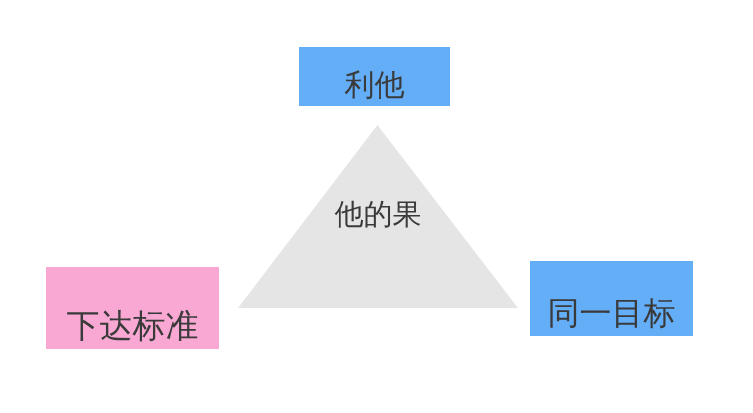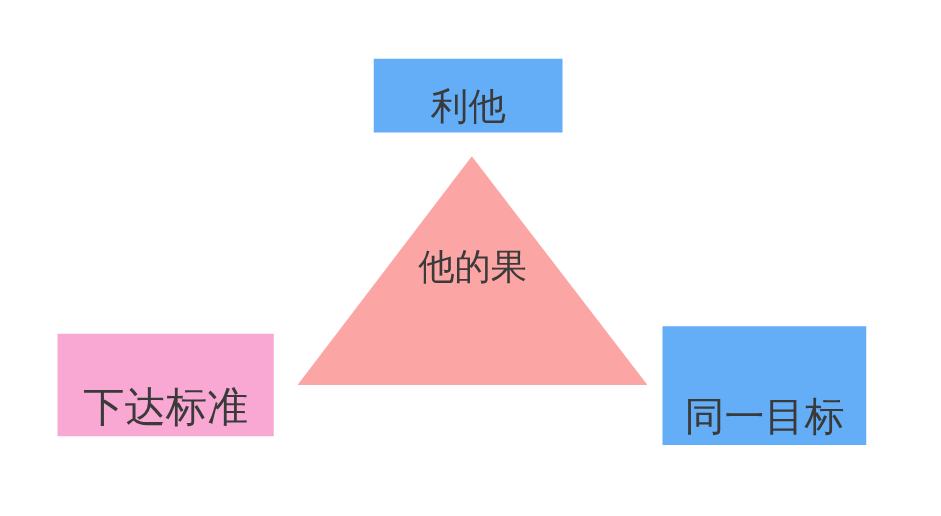--- a/index.html
+++ b/index.html
@@ -29,21 +29,21 @@
     width: 151px; height: 59px;
     font-size: 30px;
   }
   .box-left {
     left: 46px; top: 267px;
     width: 173px; height: 82px;
     font-size: 33px;
   }
   .box-right {
     left: 530px; top: 261px;
-    width: 163px; height: 95px;
+    width: 163px; height: 75px;
     font-size: 32px;
   }
   .triangle {
     left: 238px; top: 125px;
     width: 280px; height: 183px;
     clip-path: polygon(49.8% 0%, 0% 100%, 100% 100%);
     display: block;
   }
   .triangle-label {
     position: absolute;
@@ -56,21 +56,21 @@
 </style>
 </head>
 <body>
 
 <div class="canvas">
 
   <div class="shape box-top" style="background: rgb(99, 174, 247);">
     <span>利他</span>
   </div>
 
-  <div class="shape triangle" style="background: #fca5a5;">
+  <div class="shape triangle" style="background: #e5e5e5;">
     <div class="triangle-label">
       <div>他的果</div>
     </div>
   </div>
 
   <div class="shape box-left" style="background: #f9a8d4;">
     <span>下达标准</span>
   </div>
 
   <div class="shape box-right" style="background: rgb(99, 174, 247);">

